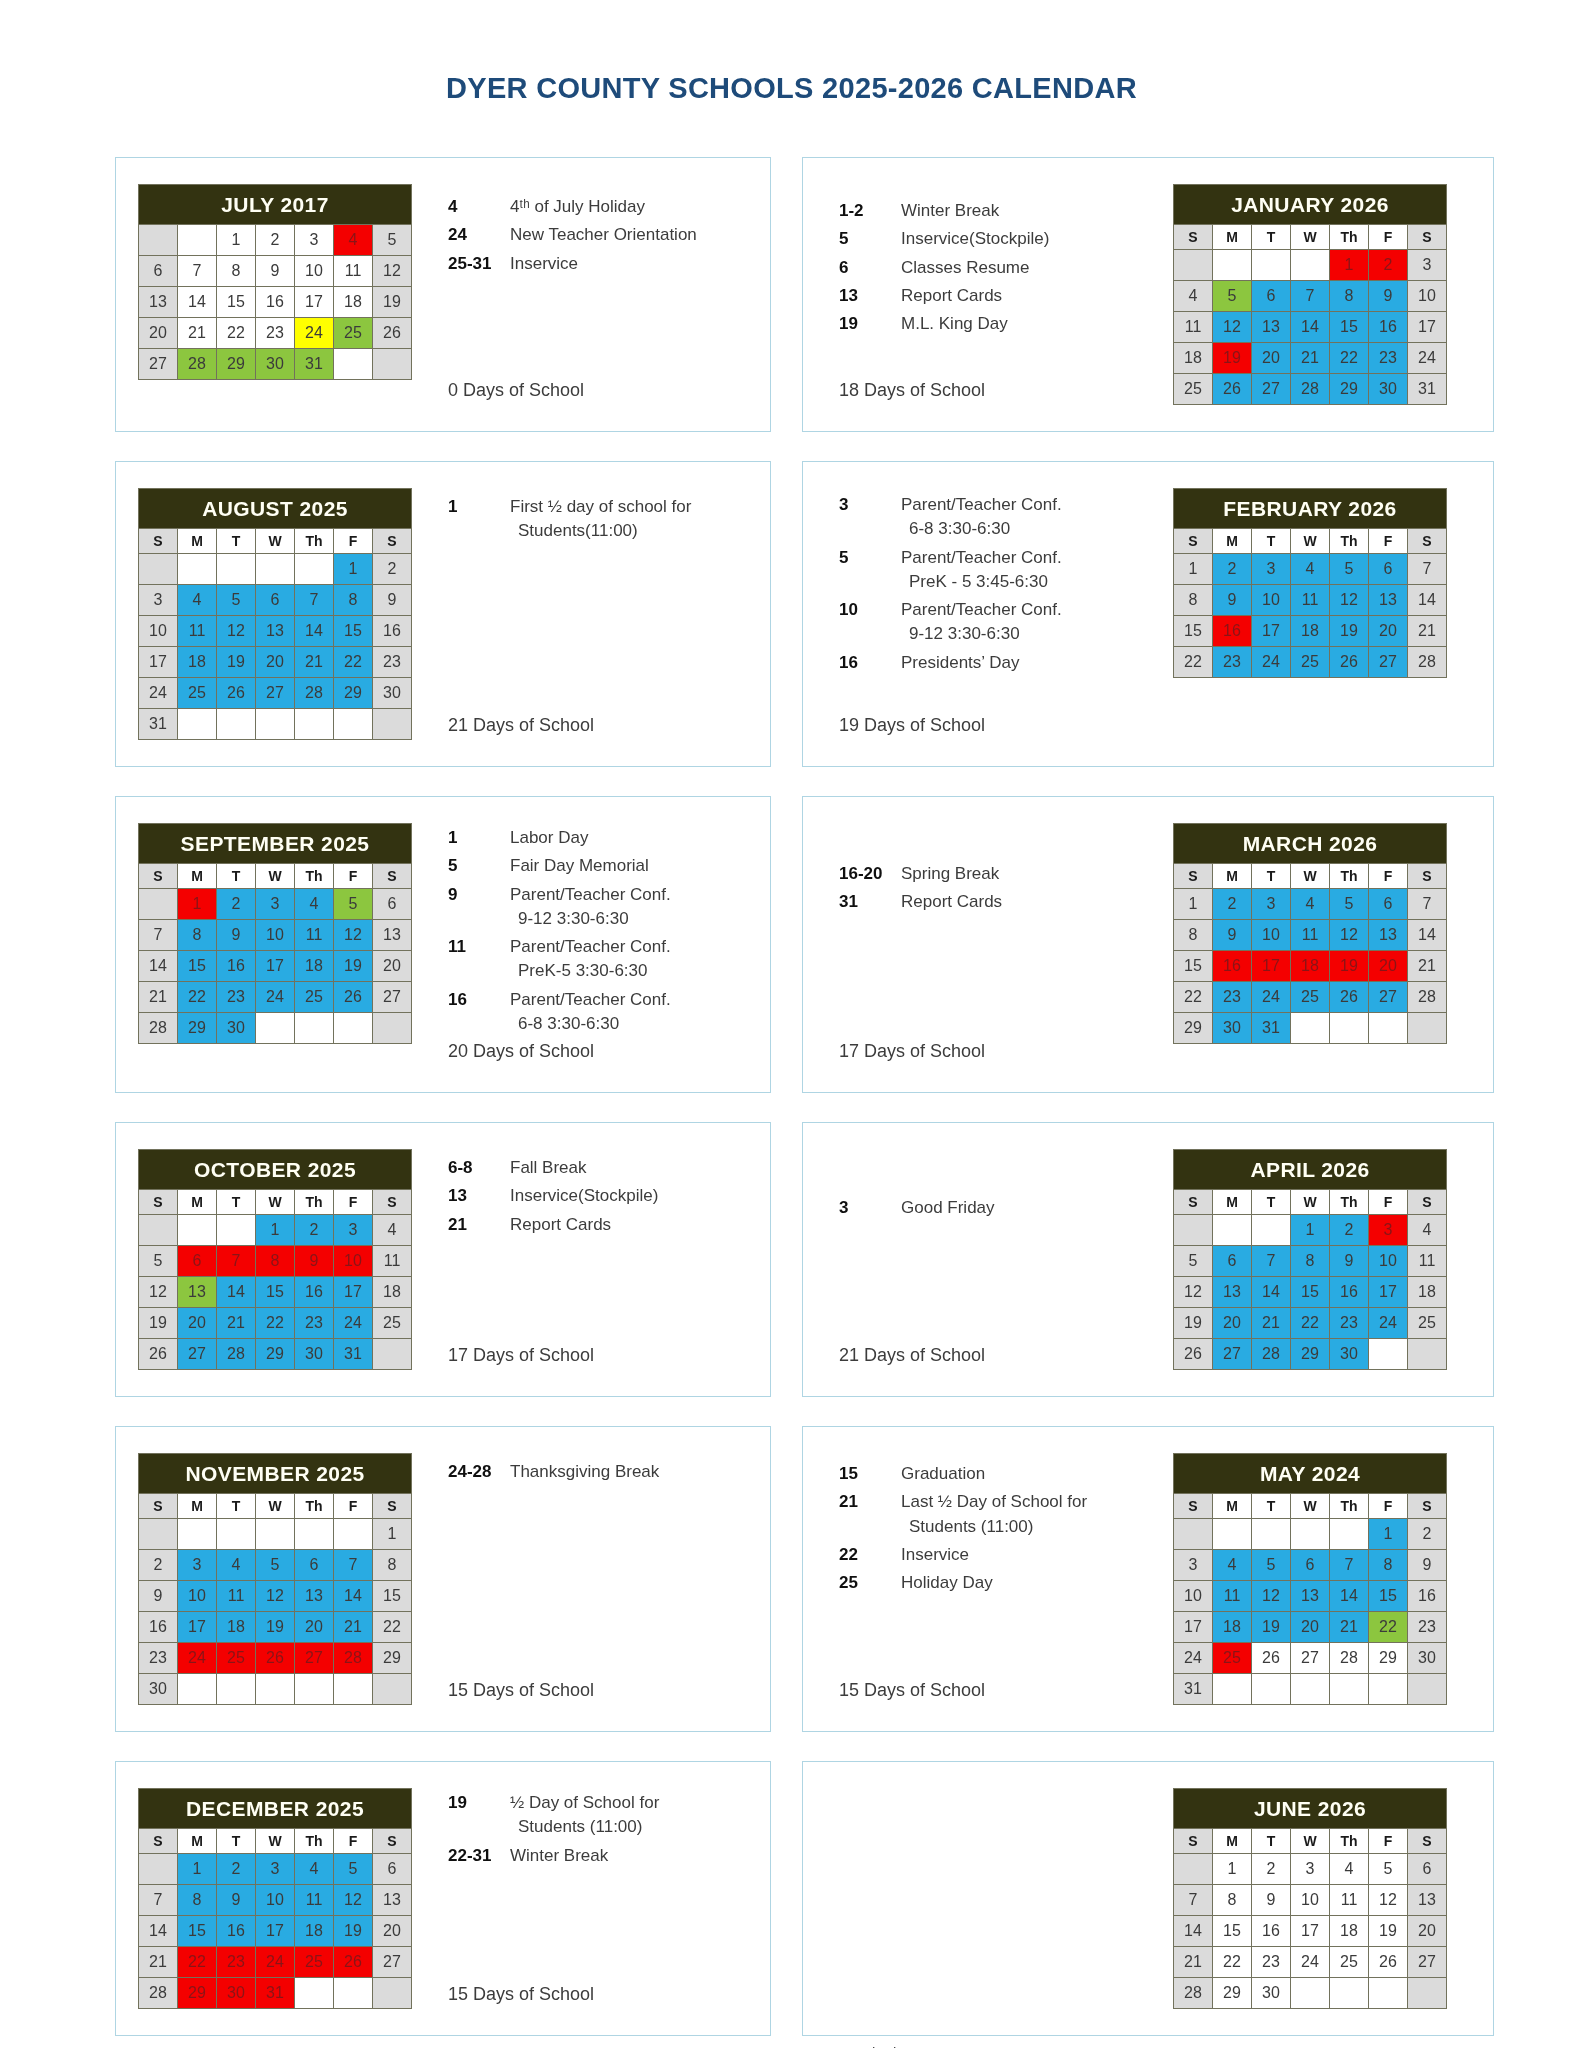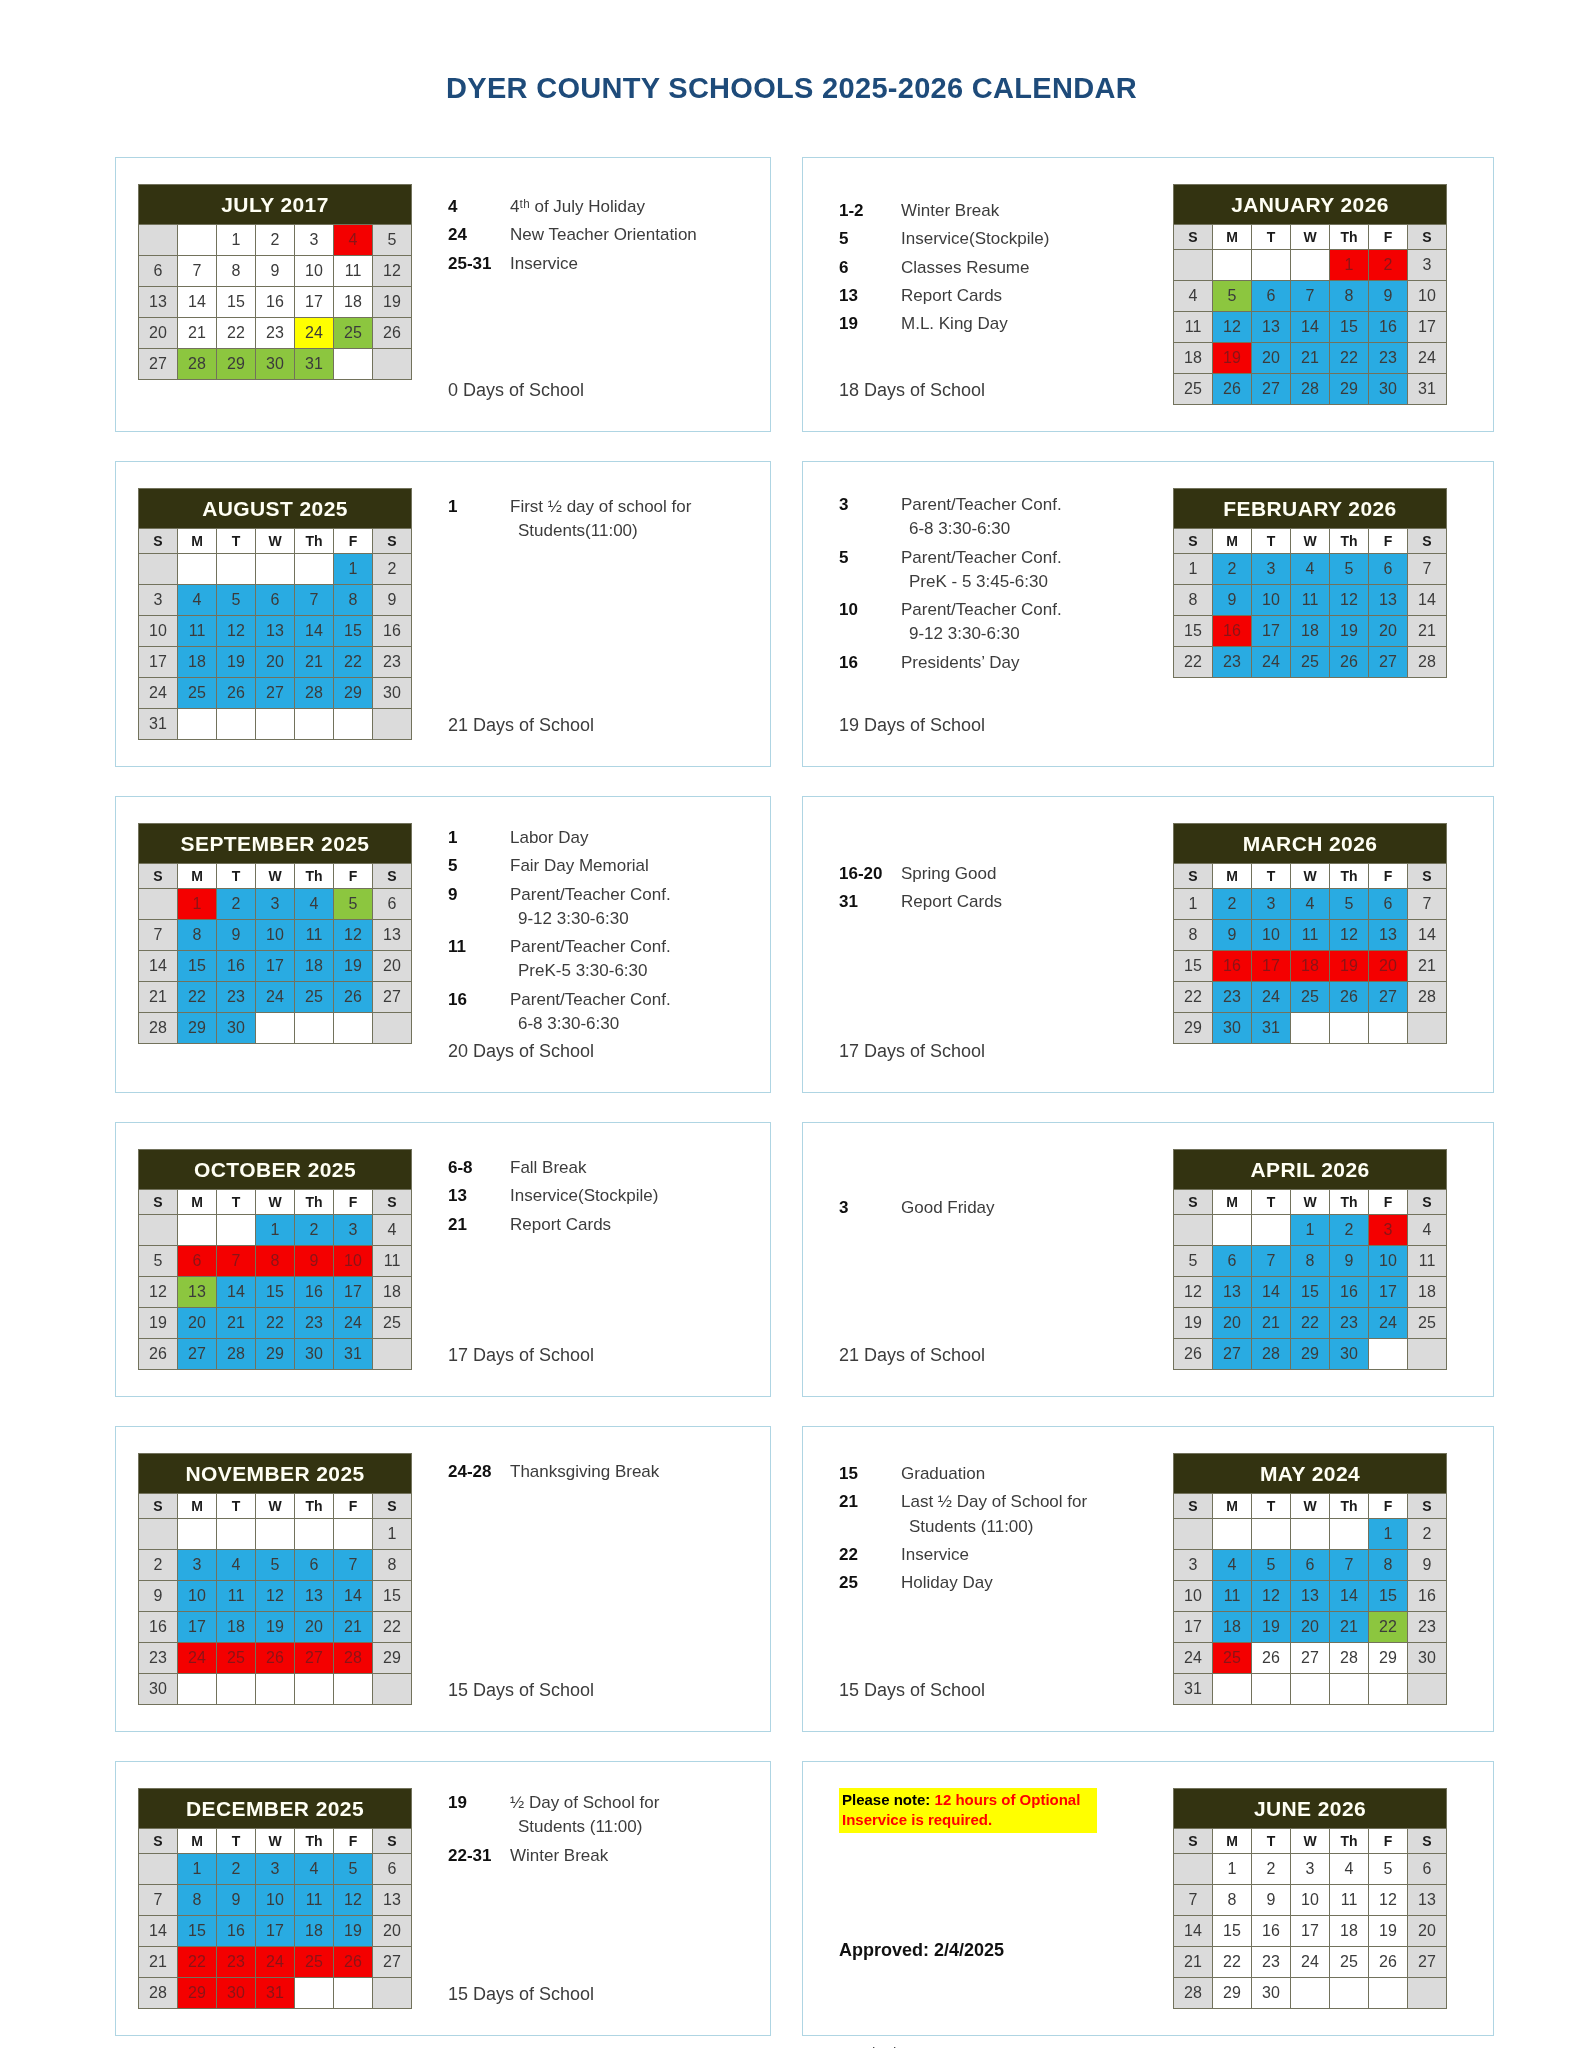--- a/index.html
+++ b/index.html
@@ -452,21 +452,21 @@
           <div class="sub">6-8  3:30-6:30</div>
         </div>
         <div class="days">20  Days of School</div>
       </div>
     </div>
     <div class="panel right">
       <div class="notes">
         <div class="events" style="padding-top: 40px;">
           <div class="event">
             <span class="num">16-20</span>
-            <span class="txt">Spring Good</span>
+            <span class="txt">Spring Break</span>
           </div>
           <div class="event">
             <span class="num">31</span>
             <span class="txt">Report Cards</span>
           </div>
         </div>
         <div class="days">17 Days of School</div>
       </div>
       <div class="cal-wrap">
         <table class="cal">
@@ -940,24 +940,20 @@
           <div class="sub">Students (11:00)</div>
           <div class="event">
             <span class="num">22-31</span>
             <span class="txt">Winter Break</span>
           </div>
         </div>
         <div class="days">15 Days of School</div>
       </div>
     </div>
     <div class="panel right">
-      <div class="notes">
-        <div class="please"><span class="pl-label">Please note:</span><span class="pl-text">  12 hours of Optional Inservice is required.</span></div>
-        <div class="approved">Approved: 2/4/2025</div>
-      </div>
       <div class="cal-wrap">
         <table class="cal">
           <tbody>
             <tr>
               <td class="mtitle" colspan="7">JUNE 2026</td>
             </tr>
             <tr>
               <td class="wd g">S</td>
               <td class="wd">M</td>
               <td class="wd">T</td>

